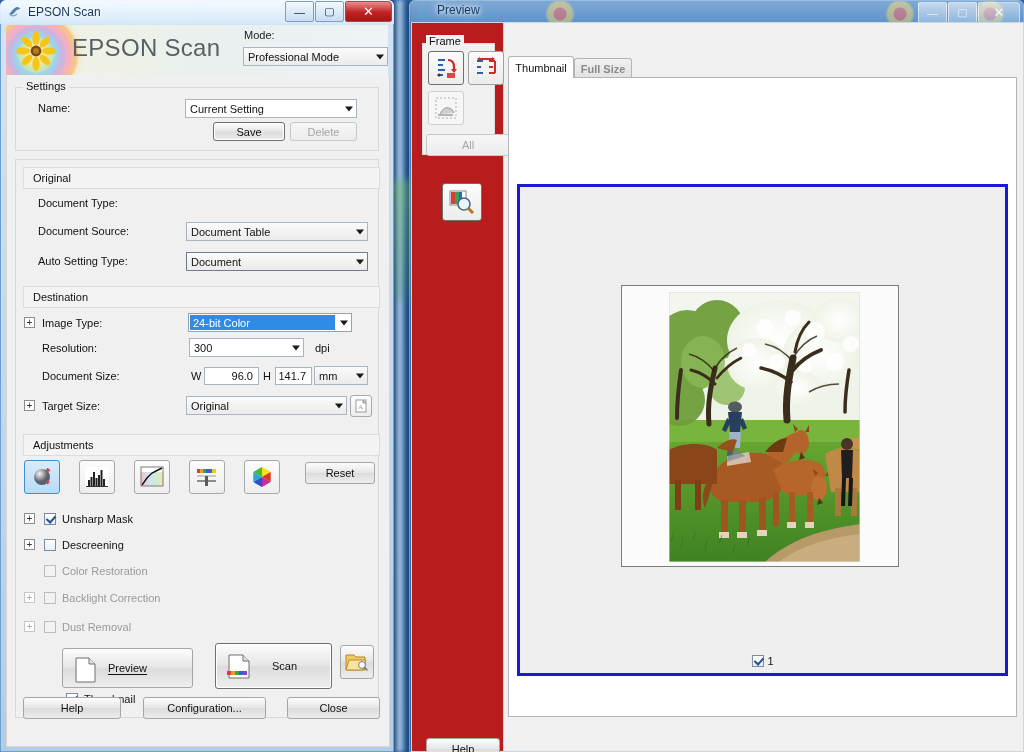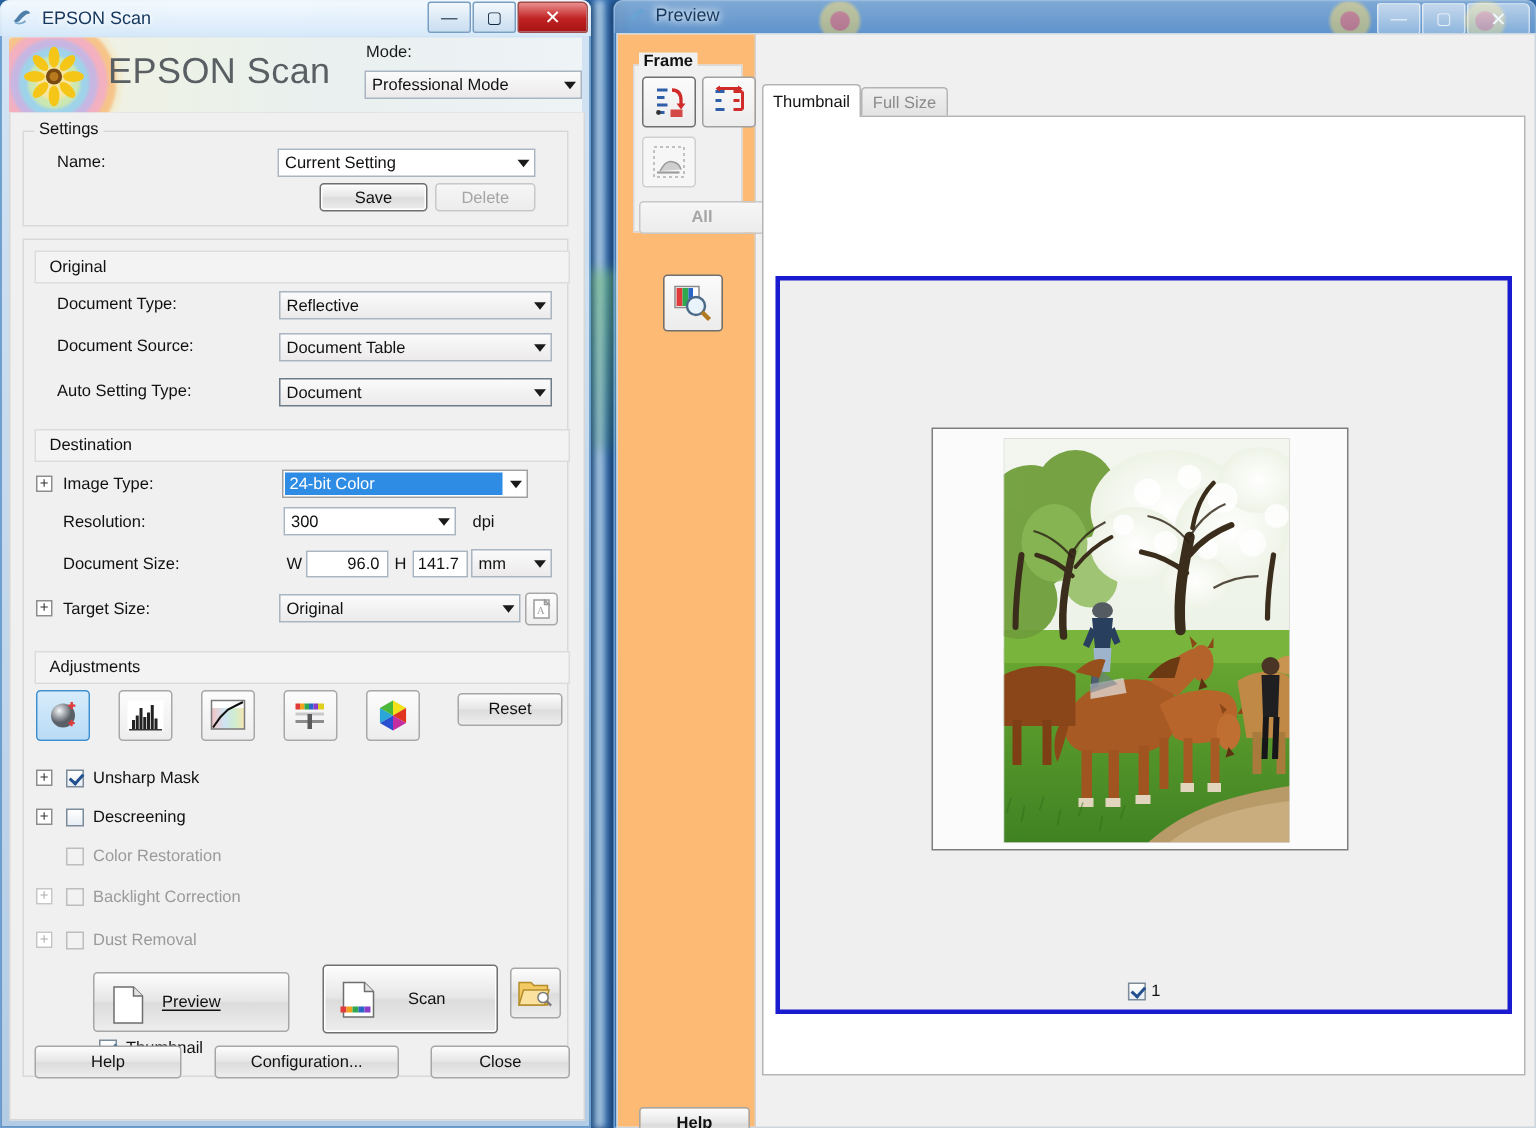--- a/index.html
+++ b/index.html
@@ -119,33 +119,33 @@
     border-radius:6px 6px 0 0;}
   #preview .title-txt{position:absolute;left:28px;top:3px;font-size:12px;color:#17395f;
     text-shadow:0 0 5px #fff,0 0 8px #fff;}
   #preview .winbtns{top:2px;right:4px;}
   #preview .wb{background:linear-gradient(180deg,rgba(255,255,255,.55),rgba(200,225,245,.45));
      border:1px solid rgba(255,255,255,.55);color:#eaf3fb;}
   #preview .wb.close{background:linear-gradient(180deg,rgba(255,255,255,.45),rgba(190,220,245,.35));
      border:1px solid rgba(255,255,255,.5);color:#f2f8ff;width:40px;}
   #pbody{position:absolute;left:2px;top:22px;width:611px;height:728px;
     background:#f0f0f0;border:1px solid #cdd7e0;}
-  #pleft{position:absolute;left:0;top:0;width:91px;height:728px;background:#fdba74;
-    border-right:1px solid #d3d3d3;font-weight:bold;}
+  #pleft{position:absolute;left:0;top:0;width:91px;height:728px;background:#b91c1c;
+    border-right:1px solid #d3d3d3;}
   .tbtn{position:absolute;width:36px;height:34px;border:1px solid #a0a0a0;border-radius:3px;
     background:linear-gradient(180deg,#fbfbfb,#ececec);box-sizing:border-box;
     display:flex;align-items:center;justify-content:center;cursor:default;}
   .tbtn.ghost{border:1px solid #cfcfcf;background:#f6f6f6;}
 
   .tabstrip{position:absolute;left:96px;top:33px;width:509px;height:22px;}
   .tab{position:absolute;height:22px;border:1px solid #b4b4b4;border-bottom:none;
     font-size:11px;display:flex;align-items:center;justify-content:center;
     border-radius:3px 3px 0 0;cursor:default;box-sizing:border-box;}
   .tab.on{background:#fff;color:#111;z-index:2;}
-  .tab.off{background:linear-gradient(180deg,#f0f0f0,#e2e2e2);color:#8a8a8a;top:2px;height:20px;}
+  .tab.off{background:linear-gradient(180deg,#f0f0f0,#e2e2e2);color:#8a8a8a;top:2px;height:20px;font-weight:bold;}
 
   #pcanvas{position:absolute;left:96px;top:54px;width:509px;height:640px;
     background:#fff;border:1px solid #b4b4b4;box-sizing:border-box;}
   #frameBox{position:absolute;left:8px;top:106px;width:491px;height:492px;
     border:3px solid #1a1ad0;box-sizing:border-box;background:#efefef;}
   #photoMat{position:absolute;left:101px;top:98px;width:278px;height:282px;
     background:#fbfbfb;border:1px solid #7d7d7d;box-sizing:border-box;}
   #photo{position:absolute;left:47px;top:6px;width:191px;height:270px;overflow:hidden;}
   #frameNum{position:absolute;left:50%;transform:translateX(-50%);bottom:6px;
     display:flex;align-items:center;gap:4px;font-size:11px;color:#111;}
@@ -213,24 +213,20 @@
       <span class="arrow"></span>
     </div>
     <div class="btn strong" style="left:206px;top:47px;width:72px;height:19px;">Save</div>
     <div class="btn disabled" style="left:283px;top:47px;width:67px;height:19px;">Delete</div>
 
     <div class="group" style="left:8px;top:84px;width:362px;height:557px;"></div>
 
     <div class="bar" style="left:16px;top:92px;width:346px;">Original</div>
 
     <div class="lbl" style="left:31px;top:122px;">Document Type:</div>
-    <div class="combo gray" style="left:179px;top:119px;width:182px;">
-      <span>Reflective</span>
-      <span class="arrow"></span>
-    </div>
 
     <div class="lbl" style="left:31px;top:150px;">Document Source:</div>
     <div class="combo gray" style="left:179px;top:147px;width:182px;">
       <span>Document Table</span>
       <span class="arrow"></span>
     </div>
 
     <div class="lbl" style="left:31px;top:180px;">Auto Setting Type:</div>
     <div class="combo gray" style="left:179px;top:177px;width:182px;border:1px solid #6f7d8a;">
       <span>Document</span>

